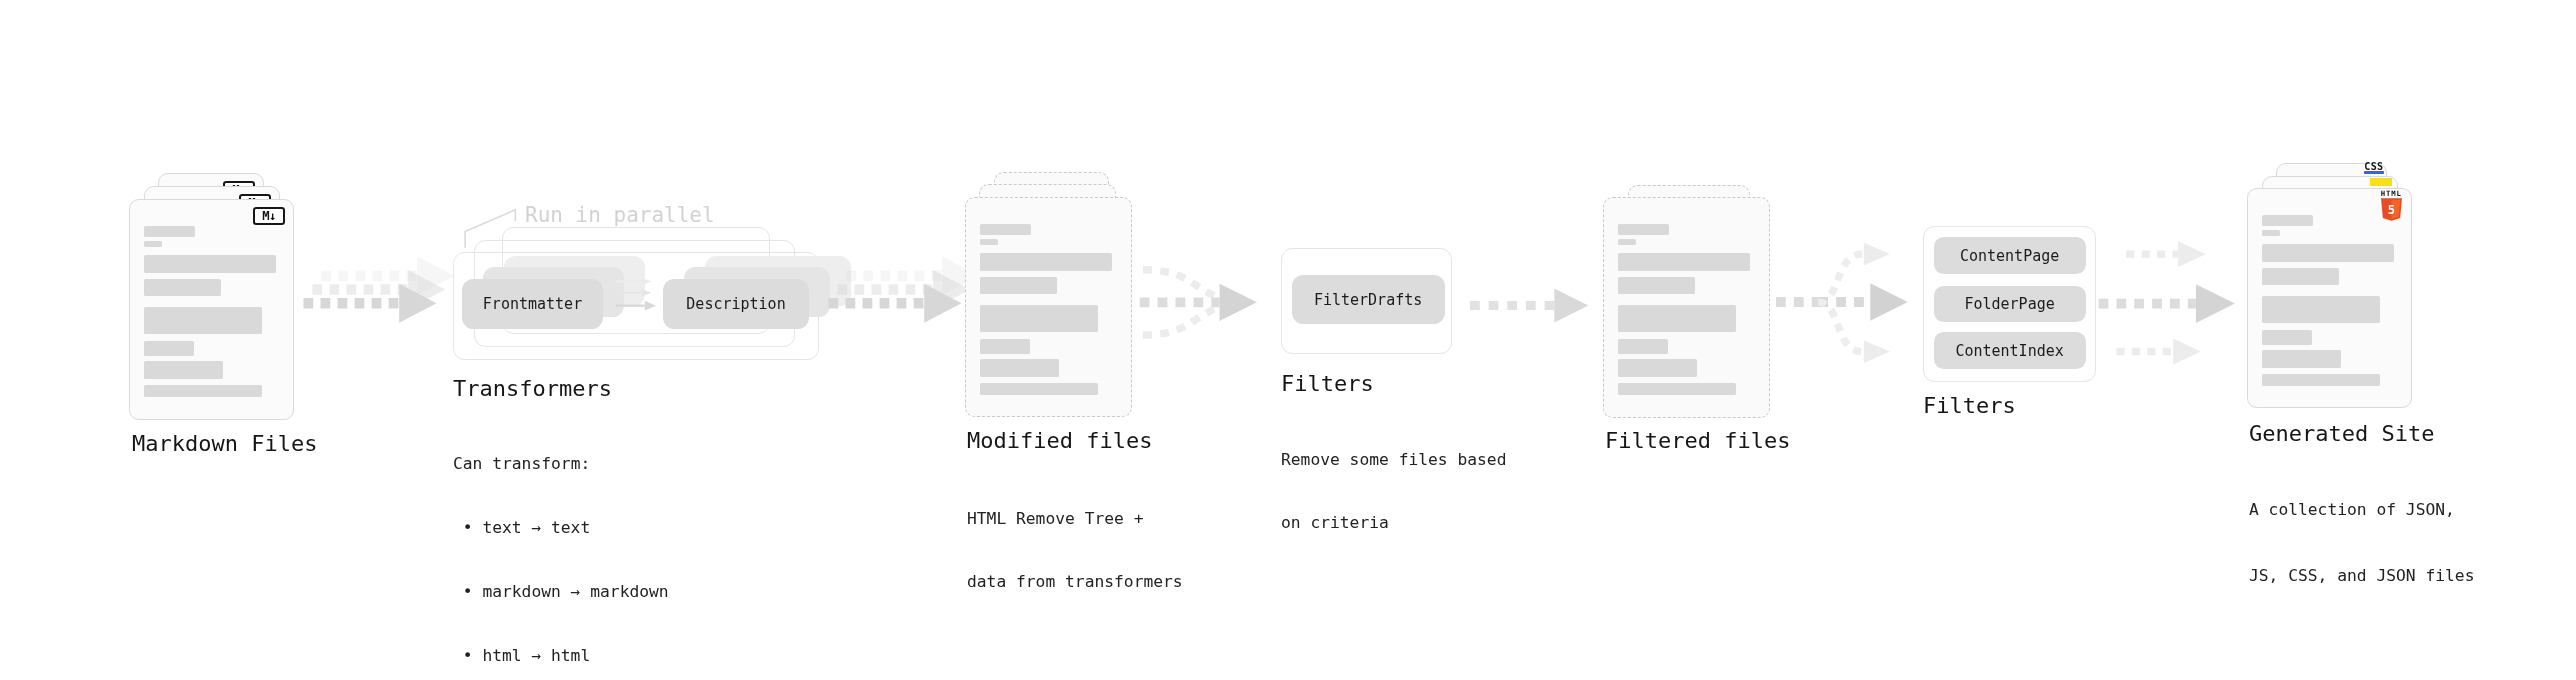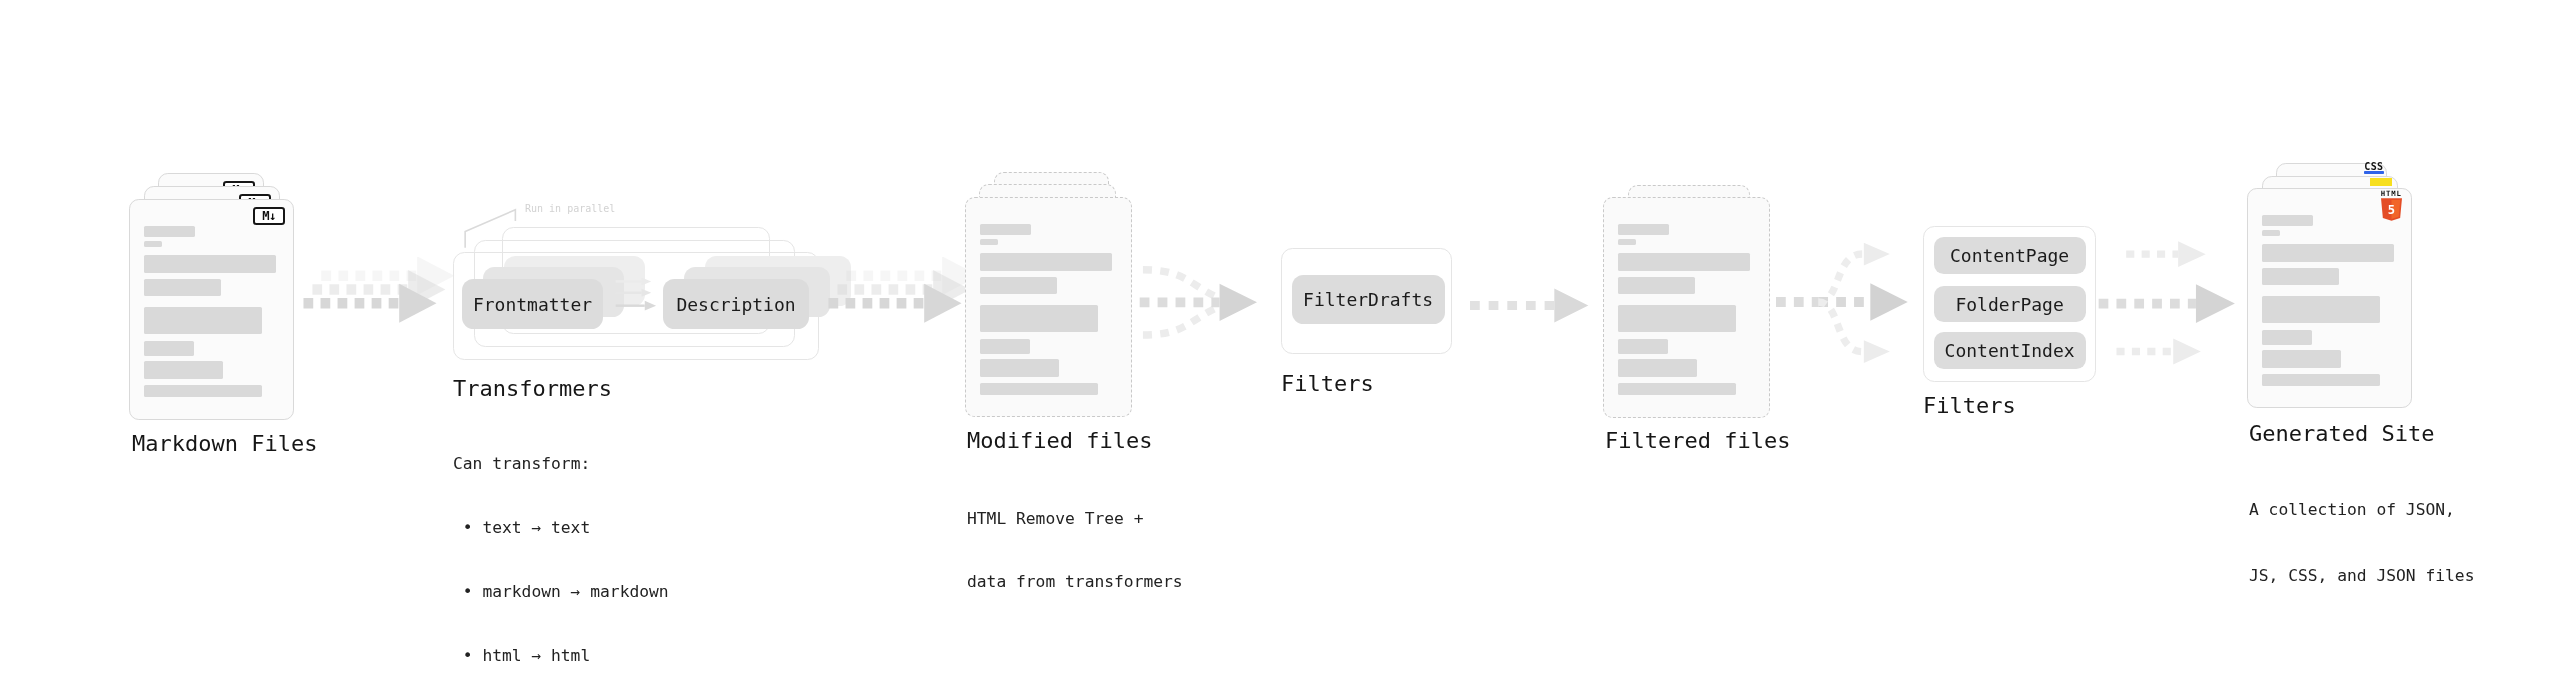--- a/index.html
+++ b/index.html
@@ -10,24 +10,24 @@
   .file-card{position:absolute;background:#fbfbfb;border:1.6px solid #d9d9d9;border-radius:9.8px;box-sizing:border-box;}
   .file-card.dashed{background:#fafafa;border:1.6px dashed #c9c9c9;}
   .bar{position:absolute;left:14px;background:#d9d9d9;border-radius:1.6px;}
   
   .md-badge{position:absolute;top:7.3px;right:8.1px;width:32px;height:18px;background:#ffffff;
     border:2.4px solid #161616;border-radius:3.3px;box-sizing:border-box;display:flex;align-items:center;
     justify-content:center;font-size:12.2px;font-weight:bold;color:#111;letter-spacing:-0.8px;}
   
   .stage-label{position:absolute;font-size:22px;font-weight:500;color:#161616;white-space:pre;}
   .stage-sub{position:absolute;font-size:16.3px;line-height:21px;color:#222;white-space:pre;}
-  .annotation{position:absolute;font-size:10px;color:#d2d2d2;white-space:pre;}
+  .annotation{position:absolute;font-size:21px;color:#d2d2d2;white-space:pre;}
   
   .pill{position:absolute;background:#dcdcdc;border-radius:11.4px;display:flex;align-items:center;
-    justify-content:center;font-size:18px;color:#1b1b1b;box-sizing:border-box;}
+    justify-content:center;font-size:15px;color:#1b1b1b;box-sizing:border-box;}
   .pill.echo1{background:#e5e5e5;}
   .pill.echo2{background:#eeeeee;}
   .outline-box{position:absolute;border:1.6px solid #e5e5e5;border-radius:11.4px;box-sizing:border-box;background:transparent;}
   
   .css-badge{position:absolute;width:19.5px;text-align:center;}
   .css-badge .css-text{font-size:10px;font-weight:bold;color:#111;line-height:7.3px;letter-spacing:0.4px;text-align:right;}
   .css-badge .css-bar{margin-top:0.8px;height:3.3px;background:#2f63e8;border-radius:0.8px;}
   .js-badge{position:absolute;background:#f7df1e;}
   .html5-badge{position:absolute;width:24.4px;text-align:center;}
   .html5-badge .html-text{font-size:7.3px;font-weight:bold;color:#111;line-height:8.1px;letter-spacing:0.8px;}
@@ -149,20 +149,24 @@
     <path d="M6,12 C58,12 62,30 98,46" fill="none" stroke="#ececec" stroke-width="9" stroke-dasharray="11 10"></path>
     <path d="M6,92 C58,92 62,74 98,58" fill="none" stroke="#ececec" stroke-width="9" stroke-dasharray="11 10"></path>
     <line x1="2" y1="52" x2="100" y2="52" stroke="#dcdcdc" stroke-width="12" stroke-dasharray="12 10"></line>
     <polygon points="100,29 146,52 100,75" fill="#d4d4d4"></polygon>
   </svg>
 
   <div class="abs" style="left:1281px;top:248px;width:244px;height:211px;">
     <div class="outline-box" style="left:0px;top:0px;width:171px;height:106px;background:#ffffff;"></div>
     <div class="pill" style="left:10.6px;top:27px;width:153px;height:49px;">FilterDrafts</div>
     <div class="stage-label" style="left:0px;top:123px;">Filters</div>
+    <div class="stage-sub" style="left:0px;top:159px;">
+      <div>Remove some files based</div>
+      <div>on criteria</div>
+    </div>
   </div>
 
   <svg class="abs" style="left:1468px;top:282px;" width="124" height="47" viewBox="0 0 152 58">
     <line x1="2" y1="29" x2="106" y2="29" stroke="#e1e1e1" stroke-width="11" stroke-dasharray="12 11"></line>
     <polygon points="106,8 148,29 106,50" fill="#d9d9d9"></polygon>
   </svg>
 
   <div>
     <div class="file-card dashed" style="left:1628px;top:185px;width:122px;height:221px;"></div>
     <div class="file-card dashed" style="left:1603px;top:197px;width:167px;height:221px;">

